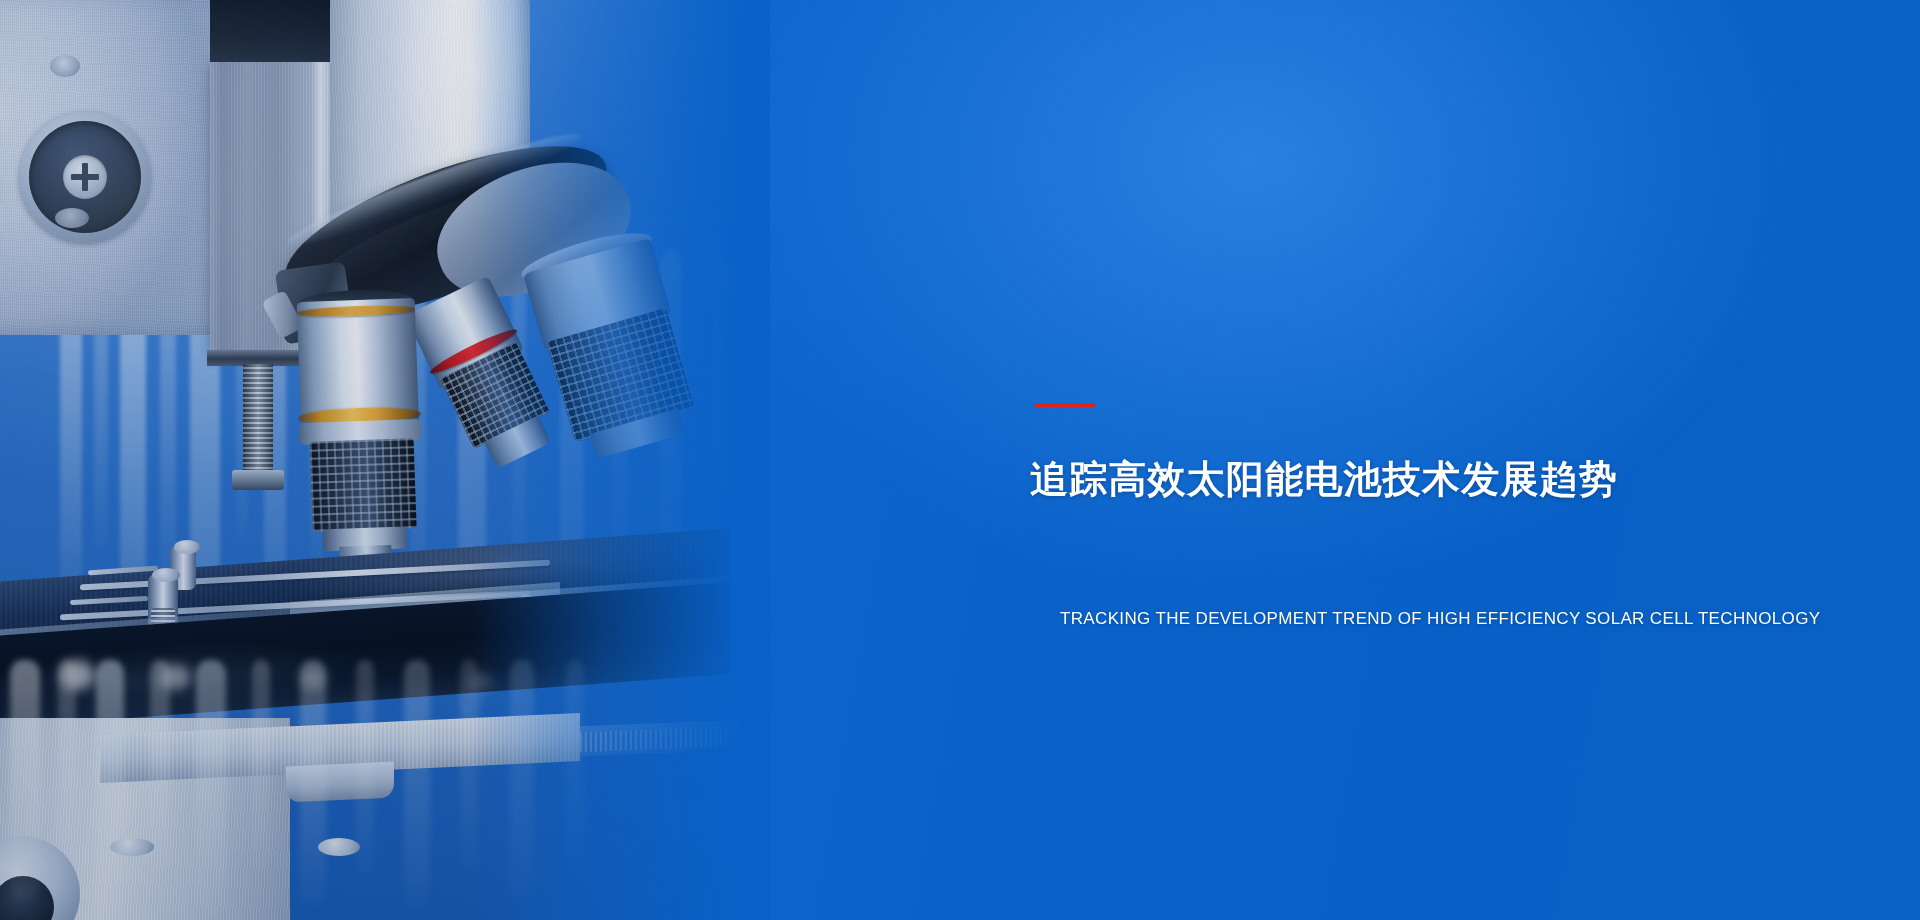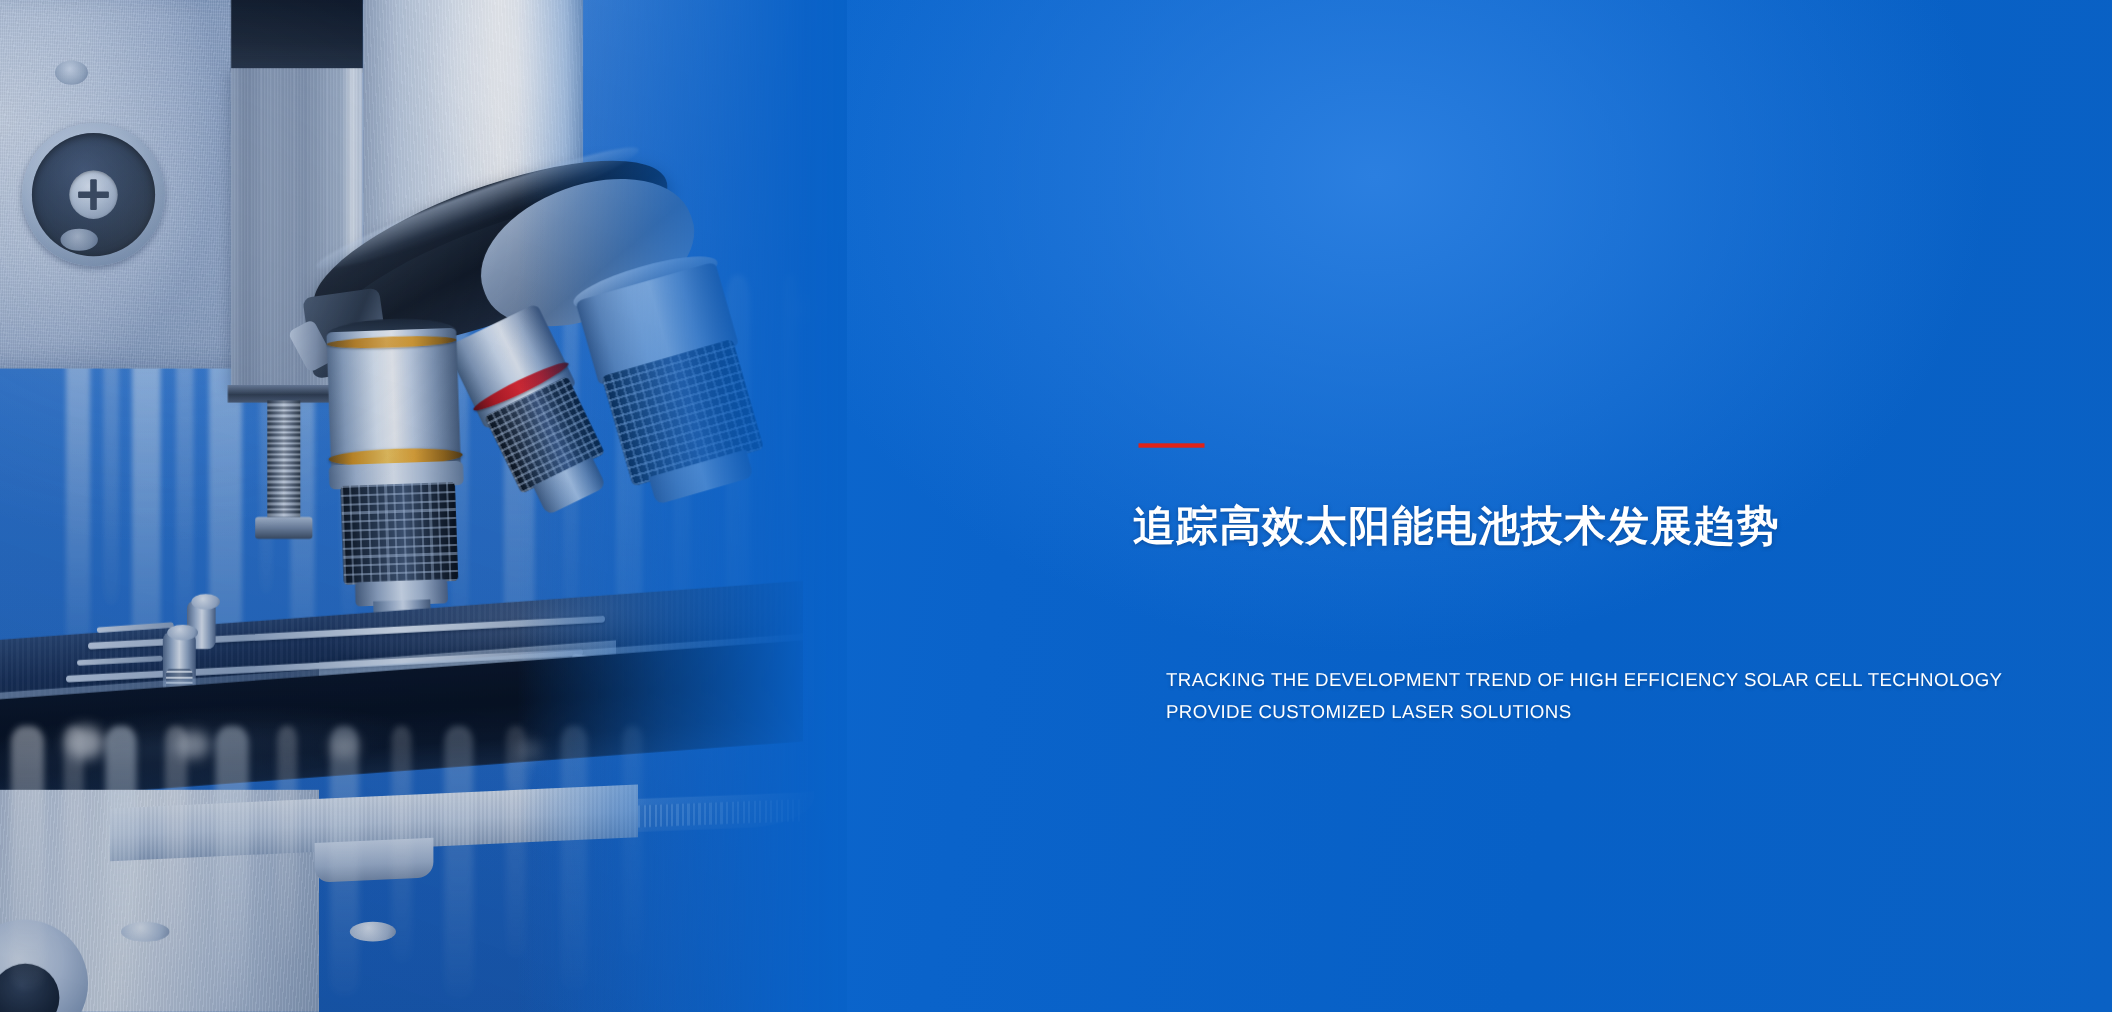--- a/index.html
+++ b/index.html
@@ -585,16 +585,15 @@
   </div>
 
   <div class="content">
     <div class="accent-bar"></div>
 
     <div class="headline-sub">追踪高效太阳能电池技术发展趋势</div>
 
 
     <div class="en-line en1">TRACKING THE DEVELOPMENT TREND OF HIGH EFFICIENCY SOLAR CELL TECHNOLOGY</div>
 
-    <div class="en-line en2">PROVIDE CUSTOMIZED LASER SOLUTIONS</div>
   </div>
 
 </div>
 
 </body></html>

